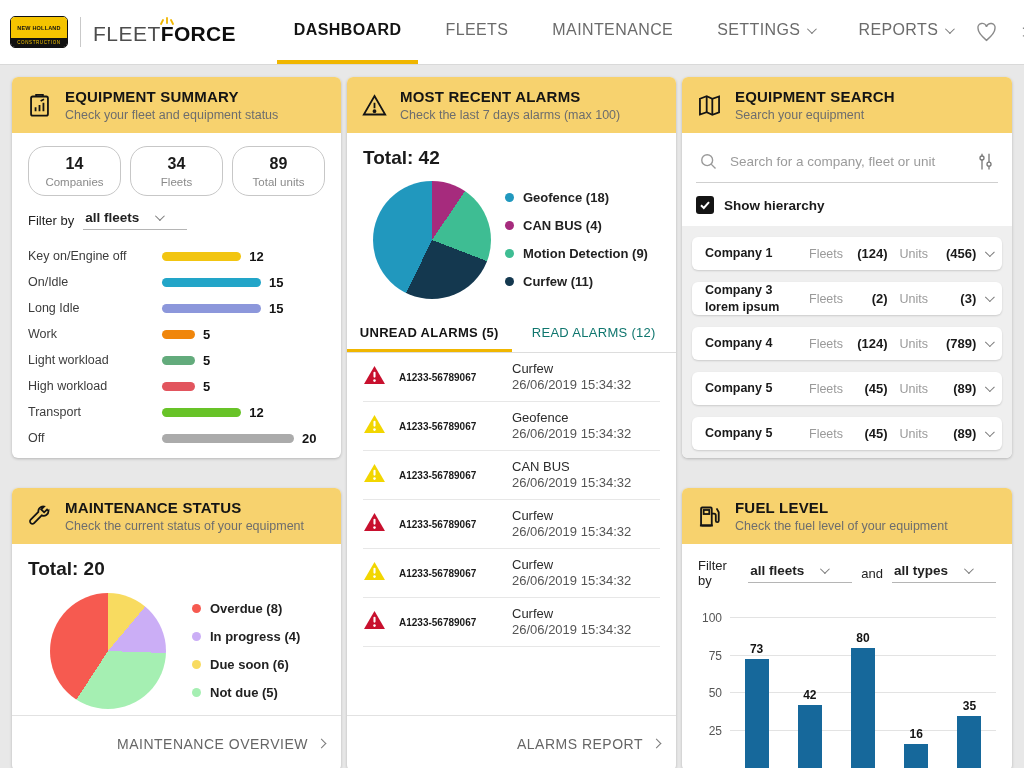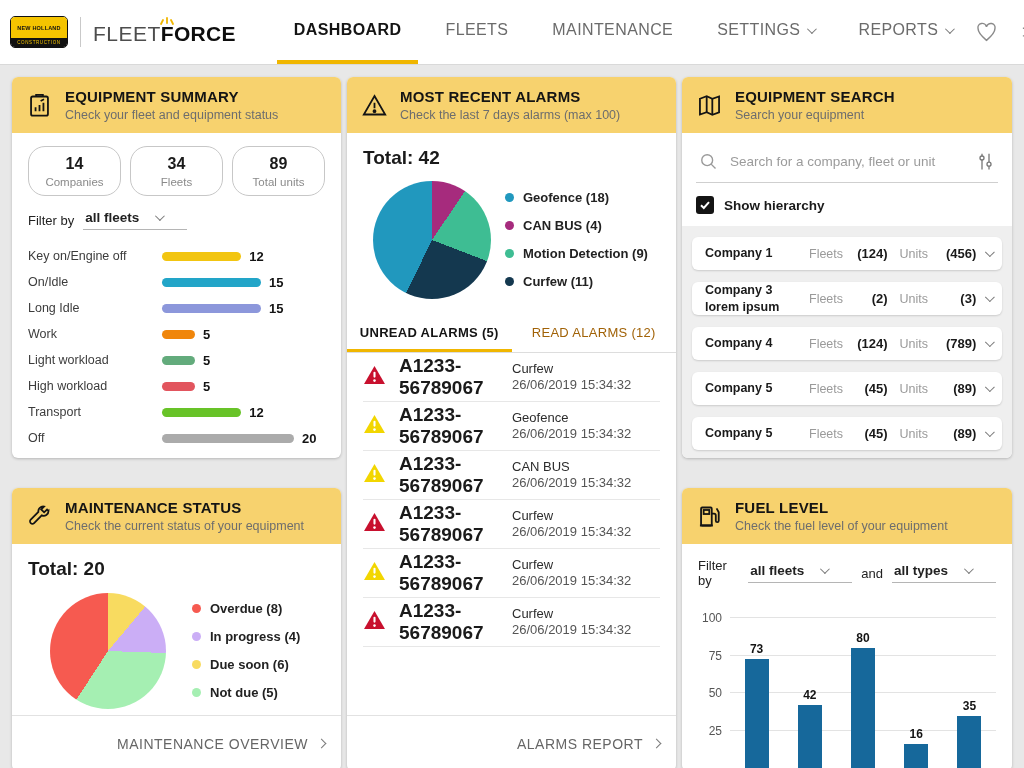--- a/index.html
+++ b/index.html
@@ -55,25 +55,25 @@
   
   .total { font-size:19px; font-weight:bold; padding:14px 16px 0; }
   .pie-row { display:flex; align-items:center; padding:8px 14px 0 26px; }
   .pie { border-radius:50%; flex:none; }
   .legend { margin-left:26px; }
   .legend-item { display:flex; align-items:center; gap:9px; margin:13px 0; font-size:13px; font-weight:600; color:#222; }
   .dot { width:9px; height:9px; border-radius:50%; flex:none; }
 
   
   .tabs { display:flex; border-bottom:1px solid #ddd; margin-top:12px; flex:none; }
-  .tab { flex:1; text-align:center; font-size:13px; color:#a16207; letter-spacing:.3px; padding:11px 0 9px; border-bottom:3px solid transparent; cursor:pointer; }
+  .tab { flex:1; text-align:center; font-size:13px; color:#0f766e; letter-spacing:.3px; padding:11px 0 9px; border-bottom:3px solid transparent; cursor:pointer; }
   .tab.active { color:#141414; font-weight:bold; border-bottom-color:#f0b600; }
   .alarm-list { padding:0 16px; }
   .alarm-row { display:flex; align-items:center; min-height:49px; border-bottom:1px solid #e7e7e7; }
-  .alarm-row .al-id { flex:1; font-size:19px; margin-left:13px; }
+  .alarm-row .al-id { flex:1; font-size:10px; margin-left:13px; }
   .al-right { width:148px; font-size:13px; color:#333; line-height:1.25; }
   .al-type { color:#2c2c2c; }
   .al-dt { color:#555; }
 
   
   .search-wrap { padding:12px 14px 0; }
   .search-box { display:flex; align-items:center; gap:11px; border-bottom:1px solid #cfcfcf; padding:6px 2px 10px; }
   .search-box input { border:none; outline:none; flex:1; font-size:13.5px; font-family:inherit; color:#333; background:transparent; }
   .search-box input::placeholder { color:#9b9b9b; }
   .check-row { display:flex; align-items:center; gap:10px; padding:13px 14px 12px; }

